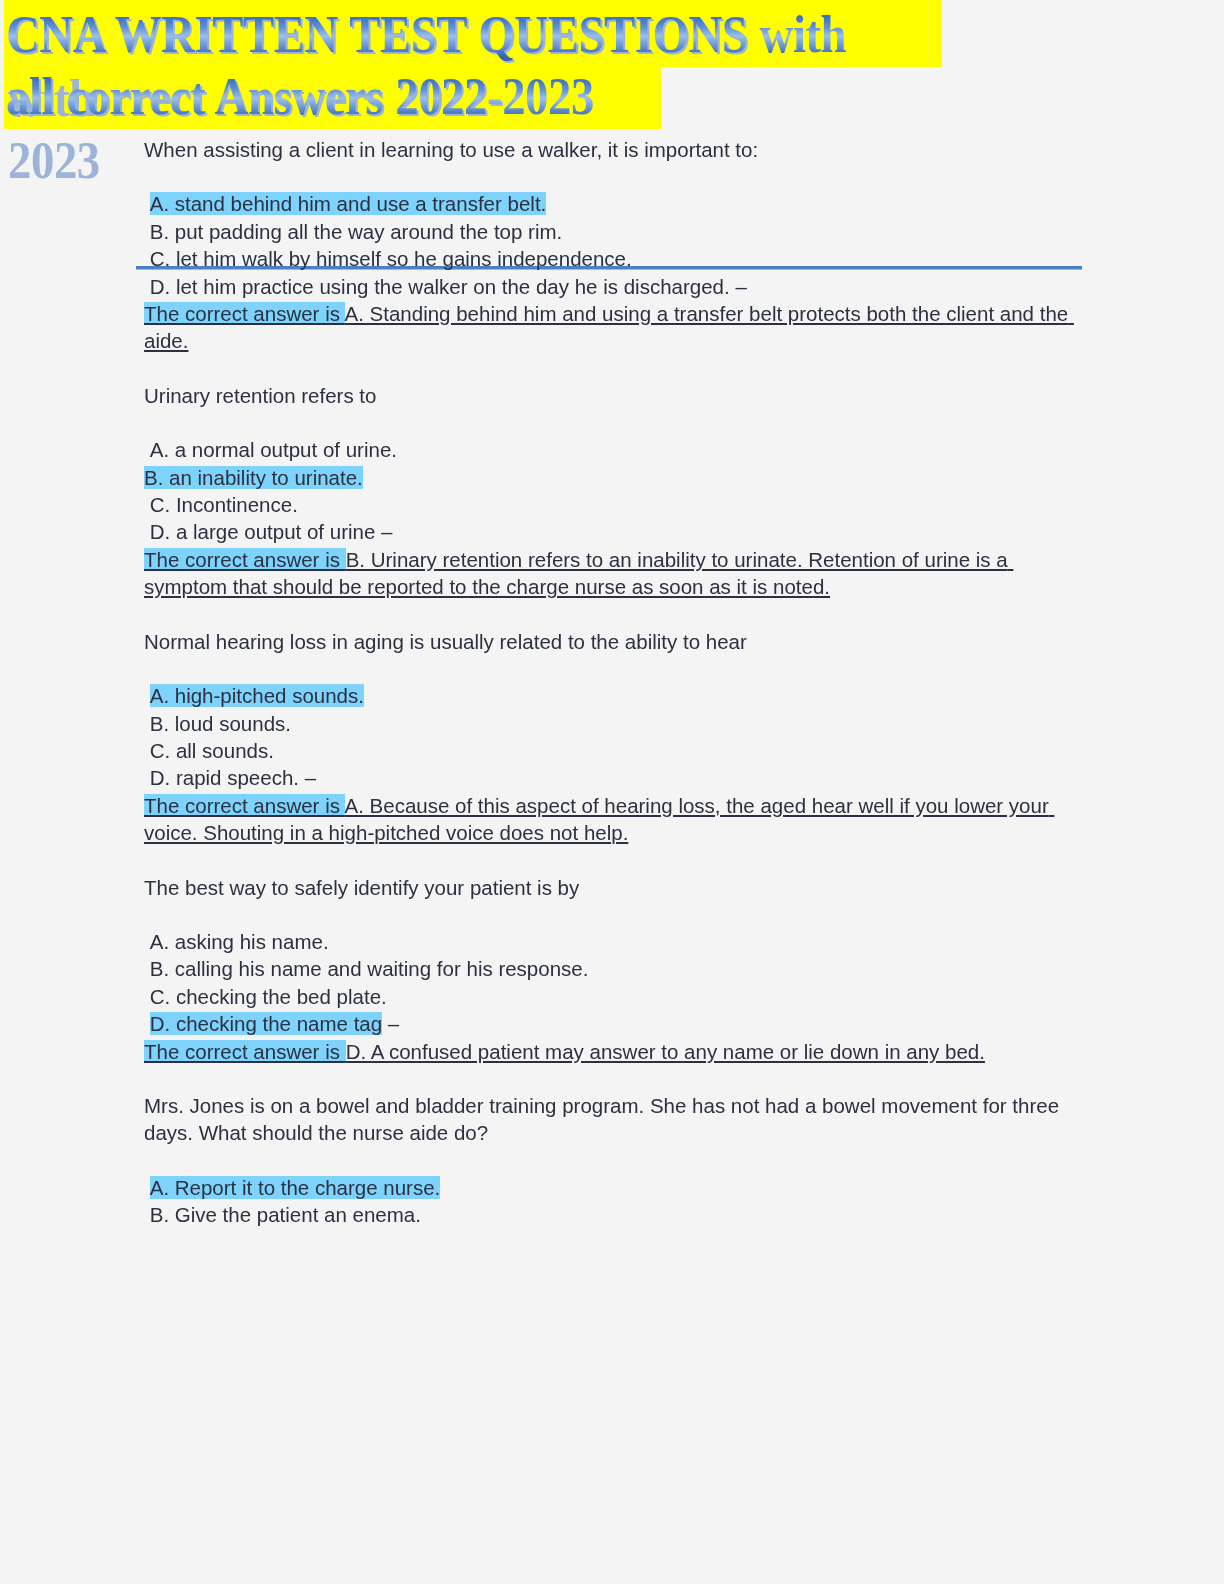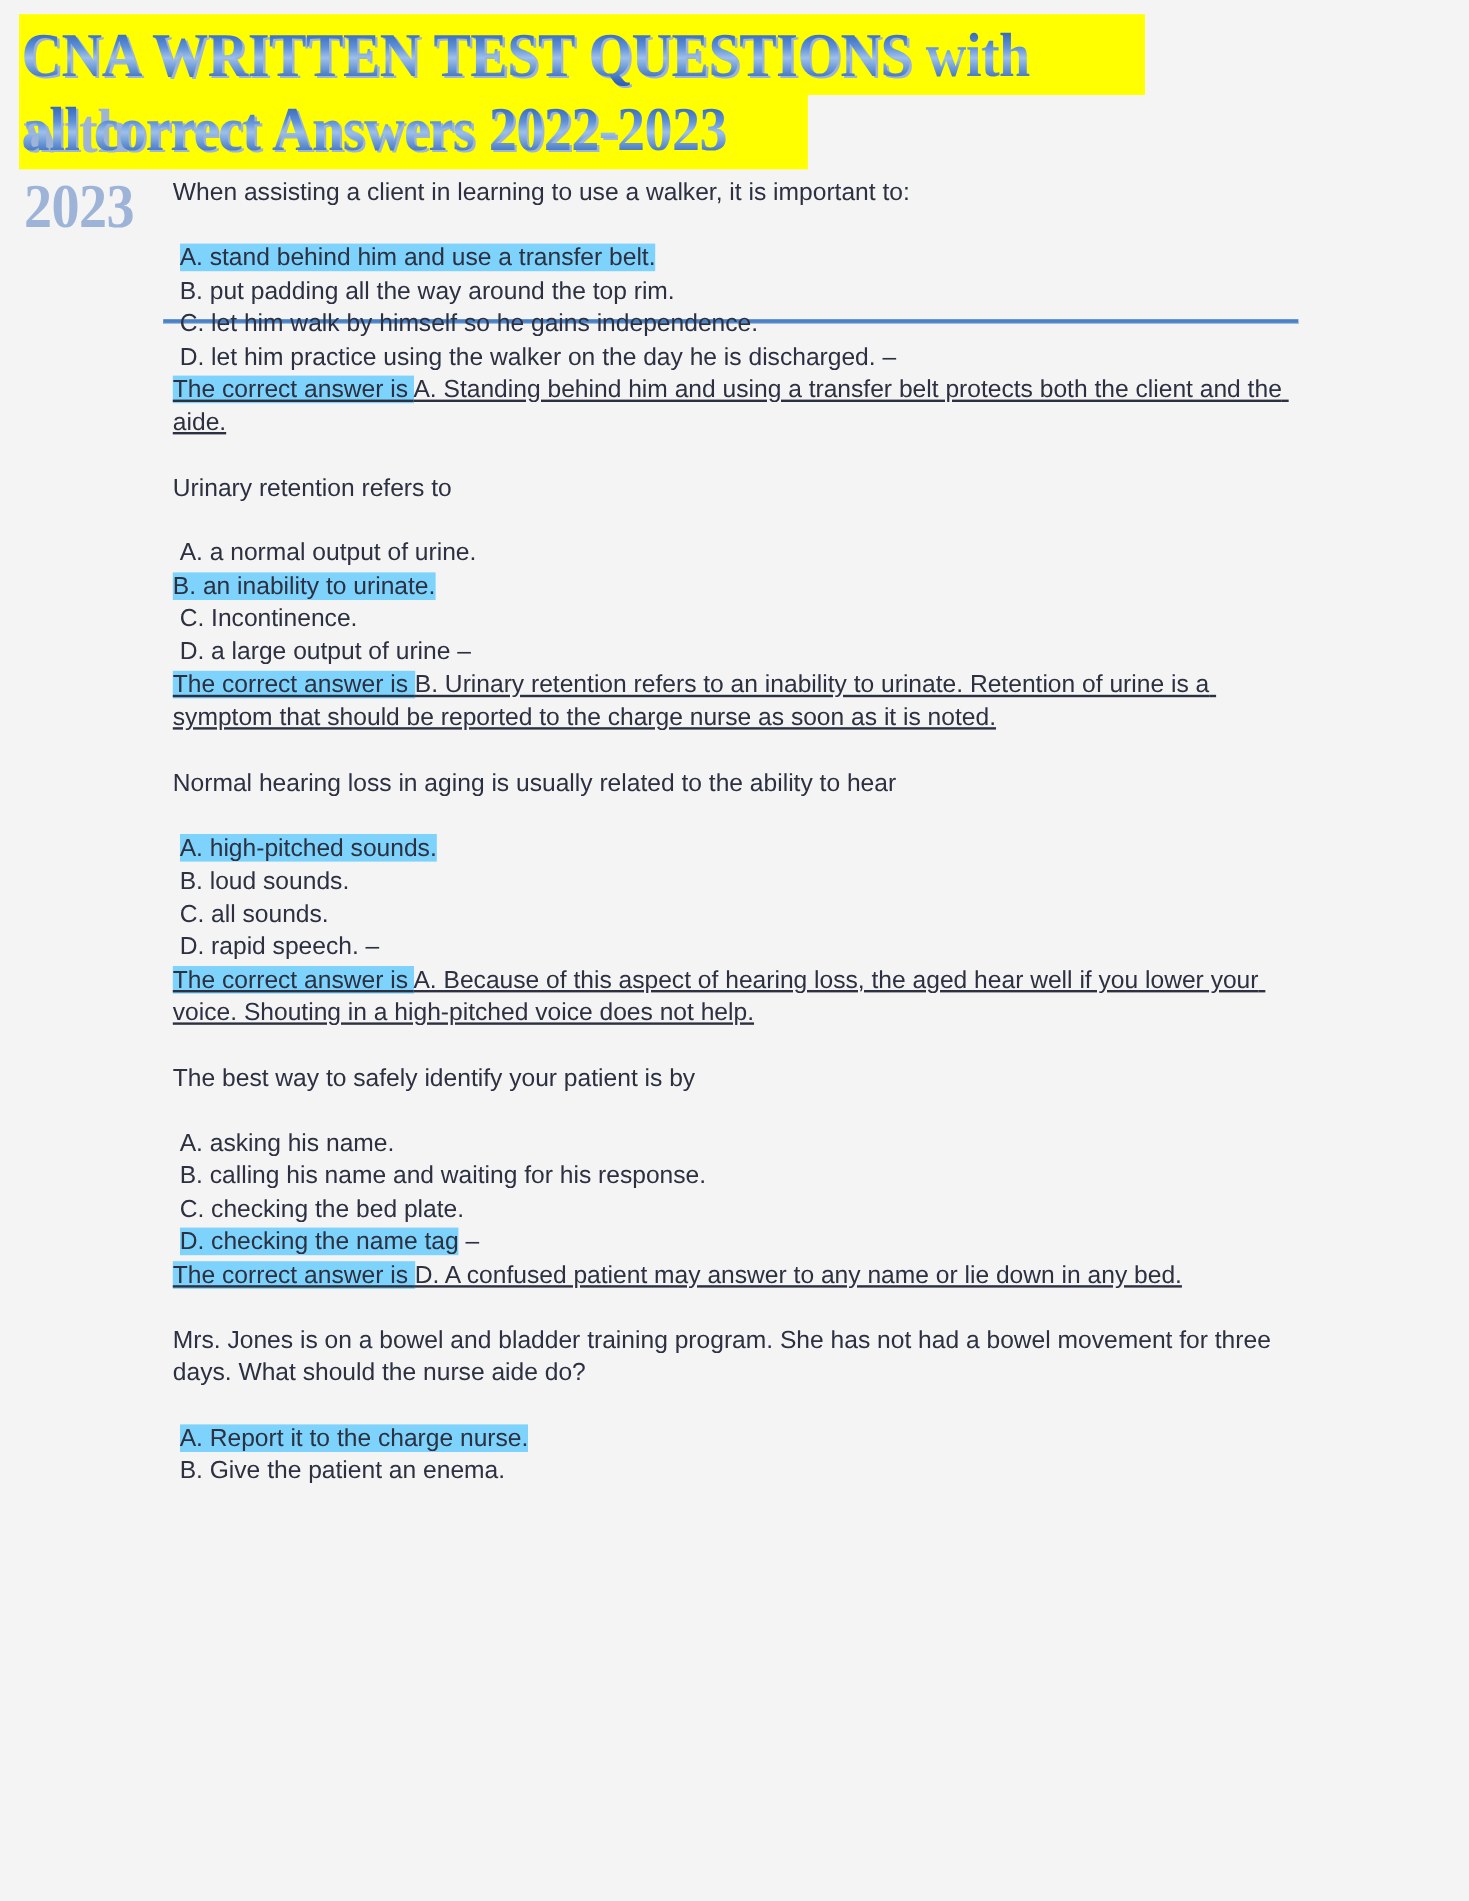--- a/index.html
+++ b/index.html
@@ -25,21 +25,21 @@
   .content {
     position: absolute;
     left: 144px;
     top: 136px;
     width: 934px;
   }
 
   
   .doc-title {
     margin: 0;
-    padding: 16px;
+    padding: 4px;
     font-family: "Liberation Serif", serif;
     font-weight: bold;
     font-size: 52px;
     line-height: 62px;
     letter-spacing: -0.5px;
     word-spacing: 1px;
   }
   .doc-title .tline {
     display: block;
   }
@@ -104,21 +104,21 @@
   .body-block {
     font-size: 20.5px;
     line-height: 27.4px;
     color: #2c3040;
     white-space: pre-wrap;
   }
   .q-block {
     margin: 0 0 27px 0;
   }
   .q-stem {
-    margin: 11px 0 27px 0;
+    margin: 0 0 27px 0;
   }
   .opt {
     margin: 0;
   }
   .ans {
     margin: 0;
     text-decoration: underline;
   }
   mark {
     background: #7dd3fc;

